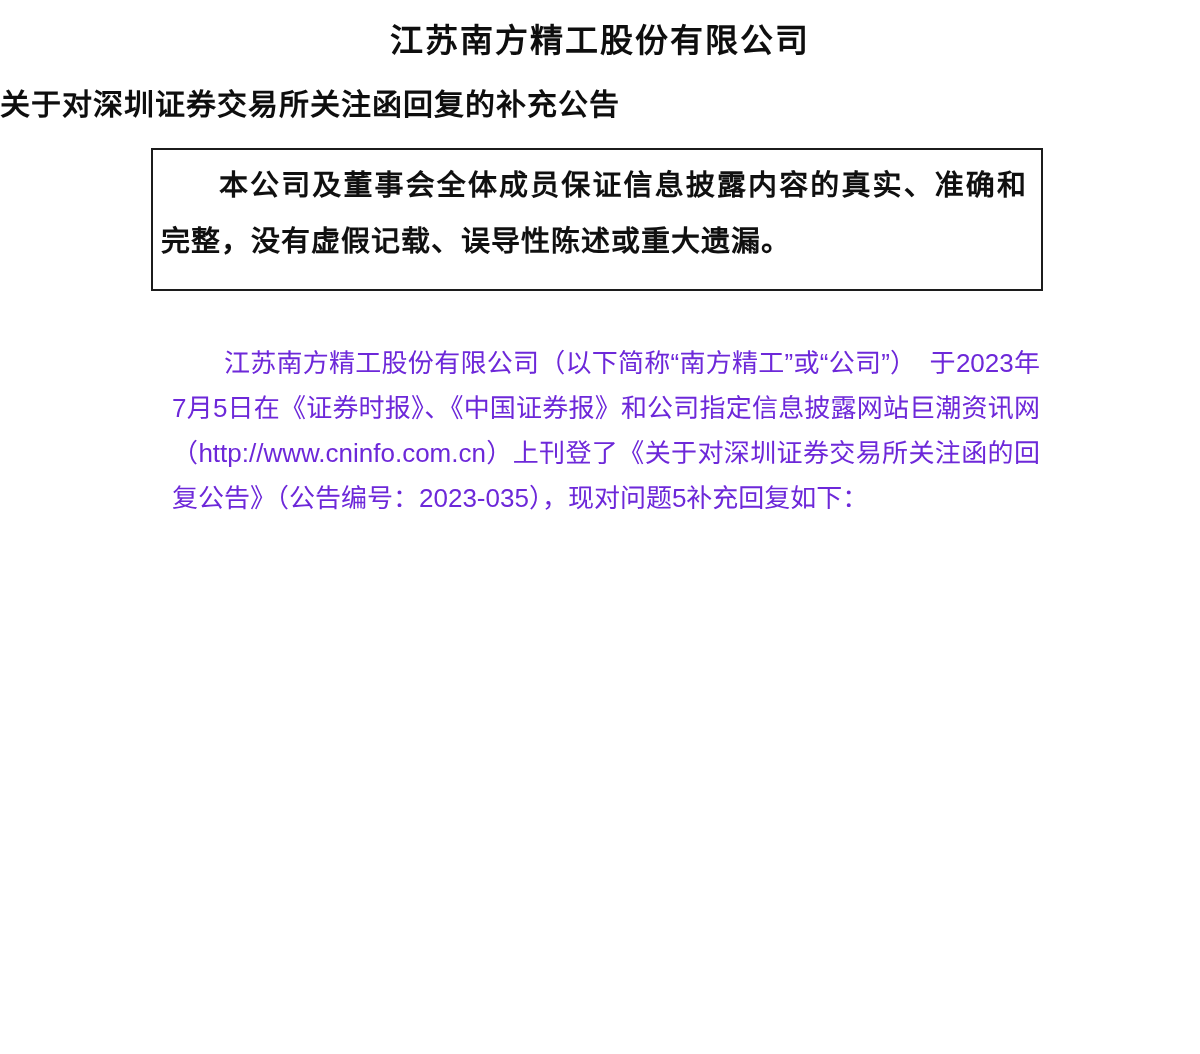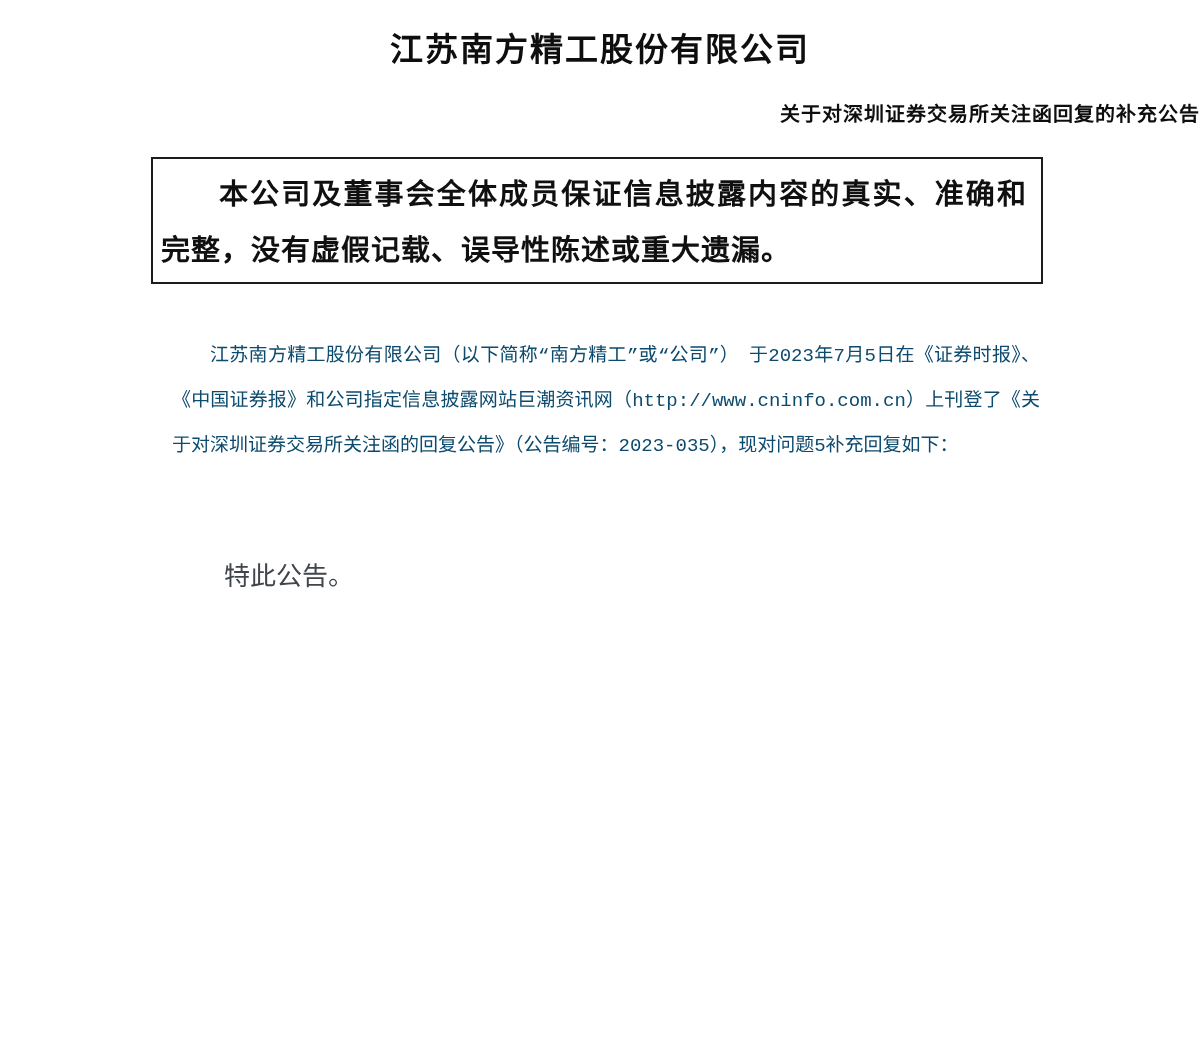--- a/index.html
+++ b/index.html
@@ -9,65 +9,65 @@
     position: relative;
     width: 1200px;
     height: 1054px;
     background: #ffffff;
     overflow: hidden;
     font-family: "Liberation Serif", serif;
   }
 
   .title-company {
     margin: 0;
-    padding-top: 29px;
+    padding-top: 20px;
     text-align: center;
     font-family: "Liberation Sans", sans-serif;
     font-weight: bold;
     font-size: 33px;
     line-height: 42px;
     color: #0e0e0e;
     letter-spacing: 2px;
   }
 
   .title-subject {
     margin: 22px 0 12px 0;
-    text-align: right;
+    text-align: left;
     font-family: "Liberation Sans", sans-serif;
     font-weight: bold;
-    font-size: 20px;
+    font-size: 30px;
     line-height: 42px;
     color: #0e0e0e;
     letter-spacing: 1px;
   }
 
   .disclaimer-box {
     margin: 22px 157px 0 151px;
     border: 2px solid #1c1c1c;
-    padding: 7px 14px 4px 8px;
+    padding: 7px 14px 20px 8px;
     font-family: "Liberation Sans", sans-serif;
     font-weight: bold;
     font-size: 29px;
     line-height: 56px;
     color: #101010;
     text-indent: 2em;
     text-align: justify;
     letter-spacing: 1px;
   }
 
   .body-text {
     margin: 50px 160px 0 172px;
   }
 
   .body-text p {
     margin: 0 0 5px 0;
-    font-family: Liberation Mono, monospace;
-    font-size: 19px;
+    font-family: Liberation Sans, sans-serif;
+    font-size: 26px;
     line-height: 45px;
-    color: #0c4a6e;
+    color: #6d28d9;
     text-indent: 2em;
     text-align: justify;
   }
 
   .closing {
     margin: 85px 160px 0 172px;
     font-family: "Liberation Serif", serif;
     font-size: 26px;
     line-height: 45px;
     color: #41454c;
@@ -82,15 +82,14 @@
   <h1 class="title-company">江苏南方精工股份有限公司</h1>
 
   <h2 class="title-subject">关于对深圳证券交易所关注函回复的补充公告</h2>
 
   <div class="disclaimer-box">本公司及董事会全体成员保证信息披露内容的真实、准确和完整，没有虚假记载、误导性陈述或重大遗漏。</div>
 
   <div class="body-text">
     <p>江苏南方精工股份有限公司（以下简称“南方精工”或“公司”）　于2023年7月5日在《证券时报》、《中国证券报》和公司指定信息披露网站巨潮资讯网（http://www.cninfo.com.cn）上刊登了《关于对深圳证券交易所关注函的回复公告》（公告编号：2023-035），现对问题5补充回复如下：</p>
   </div>
 
-  <div class="closing">特此公告。</div>
 
 </div>
 
 </body></html>

